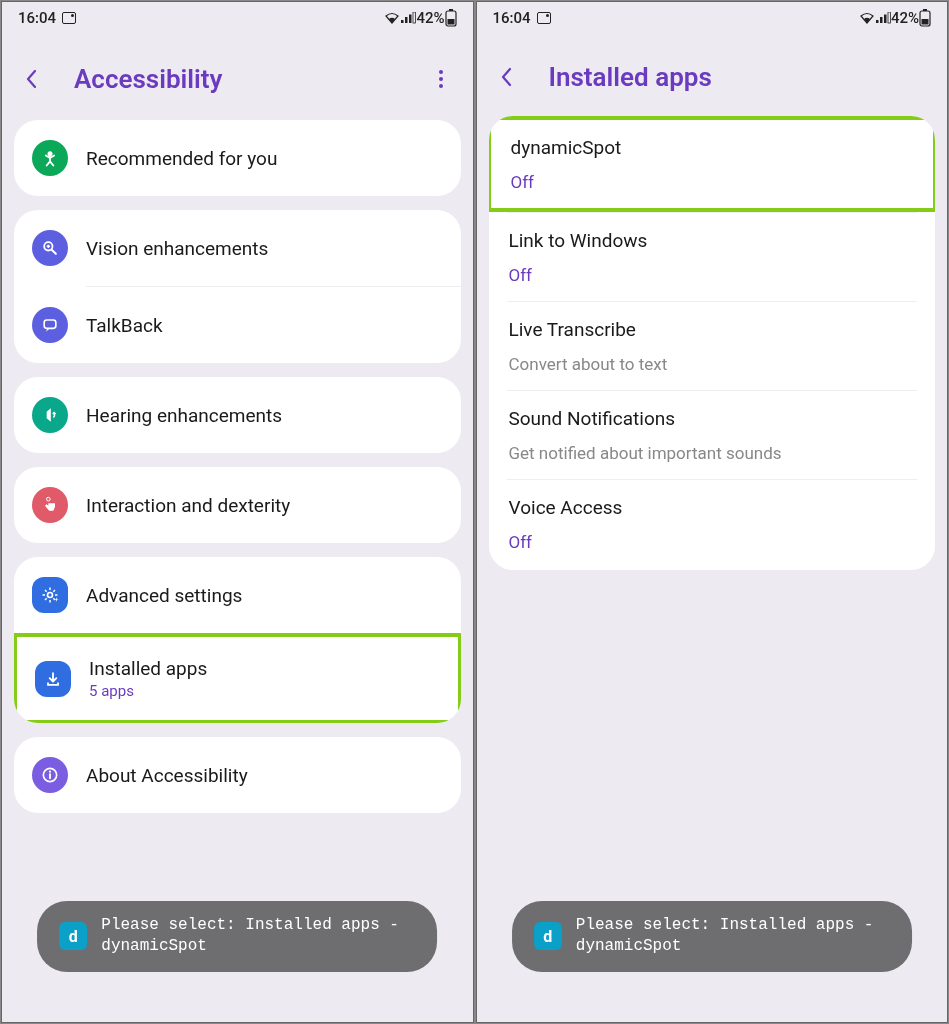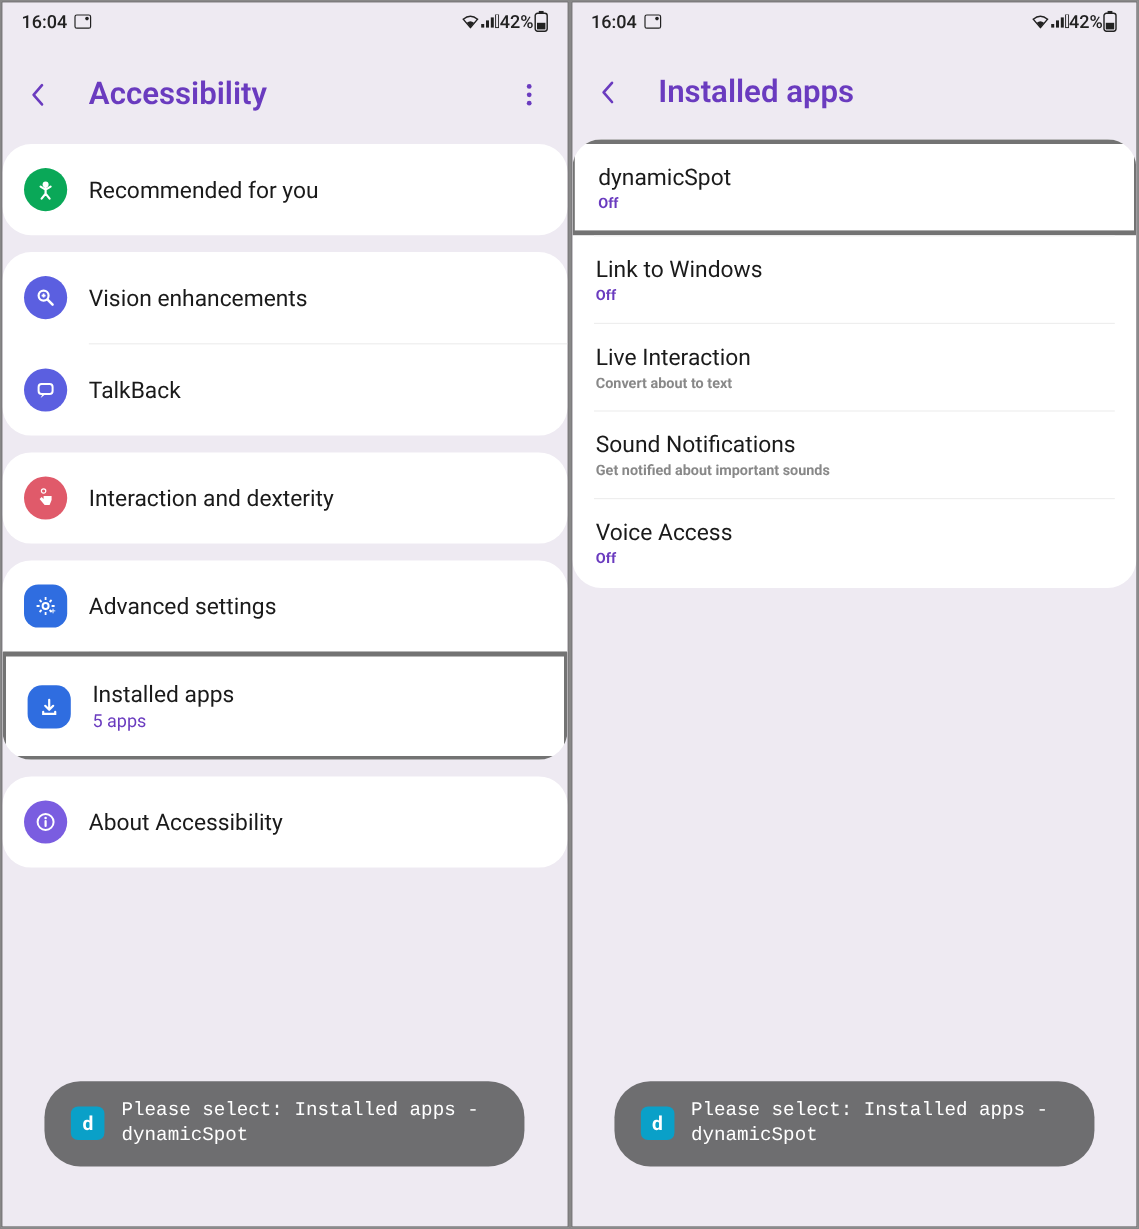--- a/index.html
+++ b/index.html
@@ -60,21 +60,21 @@
     color: #6a3bbf;
     flex: 1;
   }
   .overflow-btn {
     display: flex; flex-direction: column; gap: 3px;
     padding: 8px; cursor: pointer;
   }
   .overflow-btn span {
     width: 4px; height: 4px; border-radius: 50%; background: #6a3bbf;
   }
-  .content { flex: 1; padding: 0 0; overflow-y: auto; }
+  .content { flex: 1; padding: 0 12px; overflow-y: auto; }
   .card {
     background: #fff;
     border-radius: 24px;
     margin-bottom: 14px;
     overflow: hidden;
   }
   .row {
     display: flex;
     align-items: center;
     padding: 20px 18px;
@@ -101,21 +101,21 @@
     margin-top: 2px;
   }
   .row-sub.grey { color: #888; }
   .divider {
     height: 1px;
     background: #eee;
     margin-left: 72px;
   }
   .divider.full { margin-left: 18px; margin-right: 18px; }
   .highlight-box {
-    border: 4px solid #737373;
+    border: 4px solid #84cc16;
     border-radius: 2px;
   }
   .toast {
     position: absolute;
     left: 50%;
     transform: translateX(-50%);
     bottom: 50px;
     background: #6e6e70;
     color: #fff;
     border-radius: 30px;
@@ -137,21 +137,21 @@
     font-size: 16px;
     line-height: 1.35;
     font-family: Liberation Mono, monospace;
   }
   
   .app-row {
     padding: 16px 20px;
     cursor: pointer;
   }
   .app-row .row-title { font-size: 19px; }
-  .app-row .row-sub { font-size: 12px; margin-top: 3px; font-weight: bold; }
+  .app-row .row-sub { font-size: 17px; margin-top: 13px; }
   
   .ic-green { background: #0aa858; }
   .ic-purple { background: #5b5fe0; }
   .ic-teal { background: #0aa88a; }
   .ic-red { background: #e05a6a; }
   .ic-blue { background: #2f6de0; }
   .ic-violet { background: #7a5de0; }
 </style>
 </head>
 <body>
@@ -239,20 +239,35 @@
               <rect x="5" y="6" width="14" height="10" rx="3" fill="none" stroke="#fff" stroke-width="2"></rect>
               <path d="M9 16 L7 20 L12 16" fill="#fff"></path>
             </svg>
         </div>
         <div class="row-text">
             <div class="row-title">TalkBack</div>
           </div>
       </div>
     </div>
 
+    <div class="card">
+      <div class="row">
+        <div class="icon ic-teal">
+          <svg viewBox="0 0 24 24" fill="#fff">
+              <path d="M8 12 L8 8 L13 4 L13 20 L8 16 L8 12 Z"></path>
+              <path d="M16 9 Q19 12 16 15" fill="none" stroke="#fff" stroke-width="1.8"></path>
+              <line x1="15" y1="10" x2="19" y2="10" stroke="#fff" stroke-width="1.5"></line>
+              <line x1="17" y1="8" x2="17" y2="12" stroke="#fff" stroke-width="1.5"></line>
+            </svg>
+        </div>
+        <div class="row-text">
+            <div class="row-title">Hearing enhancements</div>
+          </div>
+      </div>
+    </div>
 
     <div class="card">
       <div class="row">
         <div class="icon ic-red">
           <svg viewBox="0 0 24 24" fill="#fff">
               <path d="M10 5 L10 13 L8 11 L6 13 L11 19 L16 19 L18 14 L18 10 L10 10 Z" fill="#fff"></path>
               <circle cx="10" cy="5" r="2.2" fill="none" stroke="#fff" stroke-width="1.2"></circle>
             </svg>
         </div>
         <div class="row-text">
@@ -359,21 +374,21 @@
         <div class="row-title">dynamicSpot</div>
         <div class="row-sub">Off</div>
       </div>
       <div class="divider full"></div>
       <div class="app-row">
         <div class="row-title">Link to Windows</div>
         <div class="row-sub">Off</div>
       </div>
       <div class="divider full"></div>
       <div class="app-row">
-        <div class="row-title">Live Interaction</div>
+        <div class="row-title">Live Transcribe</div>
         <div class="row-sub grey">Convert about to text</div>
       </div>
       <div class="divider full"></div>
       <div class="app-row">
         <div class="row-title">Sound Notifications</div>
         <div class="row-sub grey">Get notified about important sounds</div>
       </div>
       <div class="divider full"></div>
       <div class="app-row">
         <div class="row-title">Voice Access</div>

